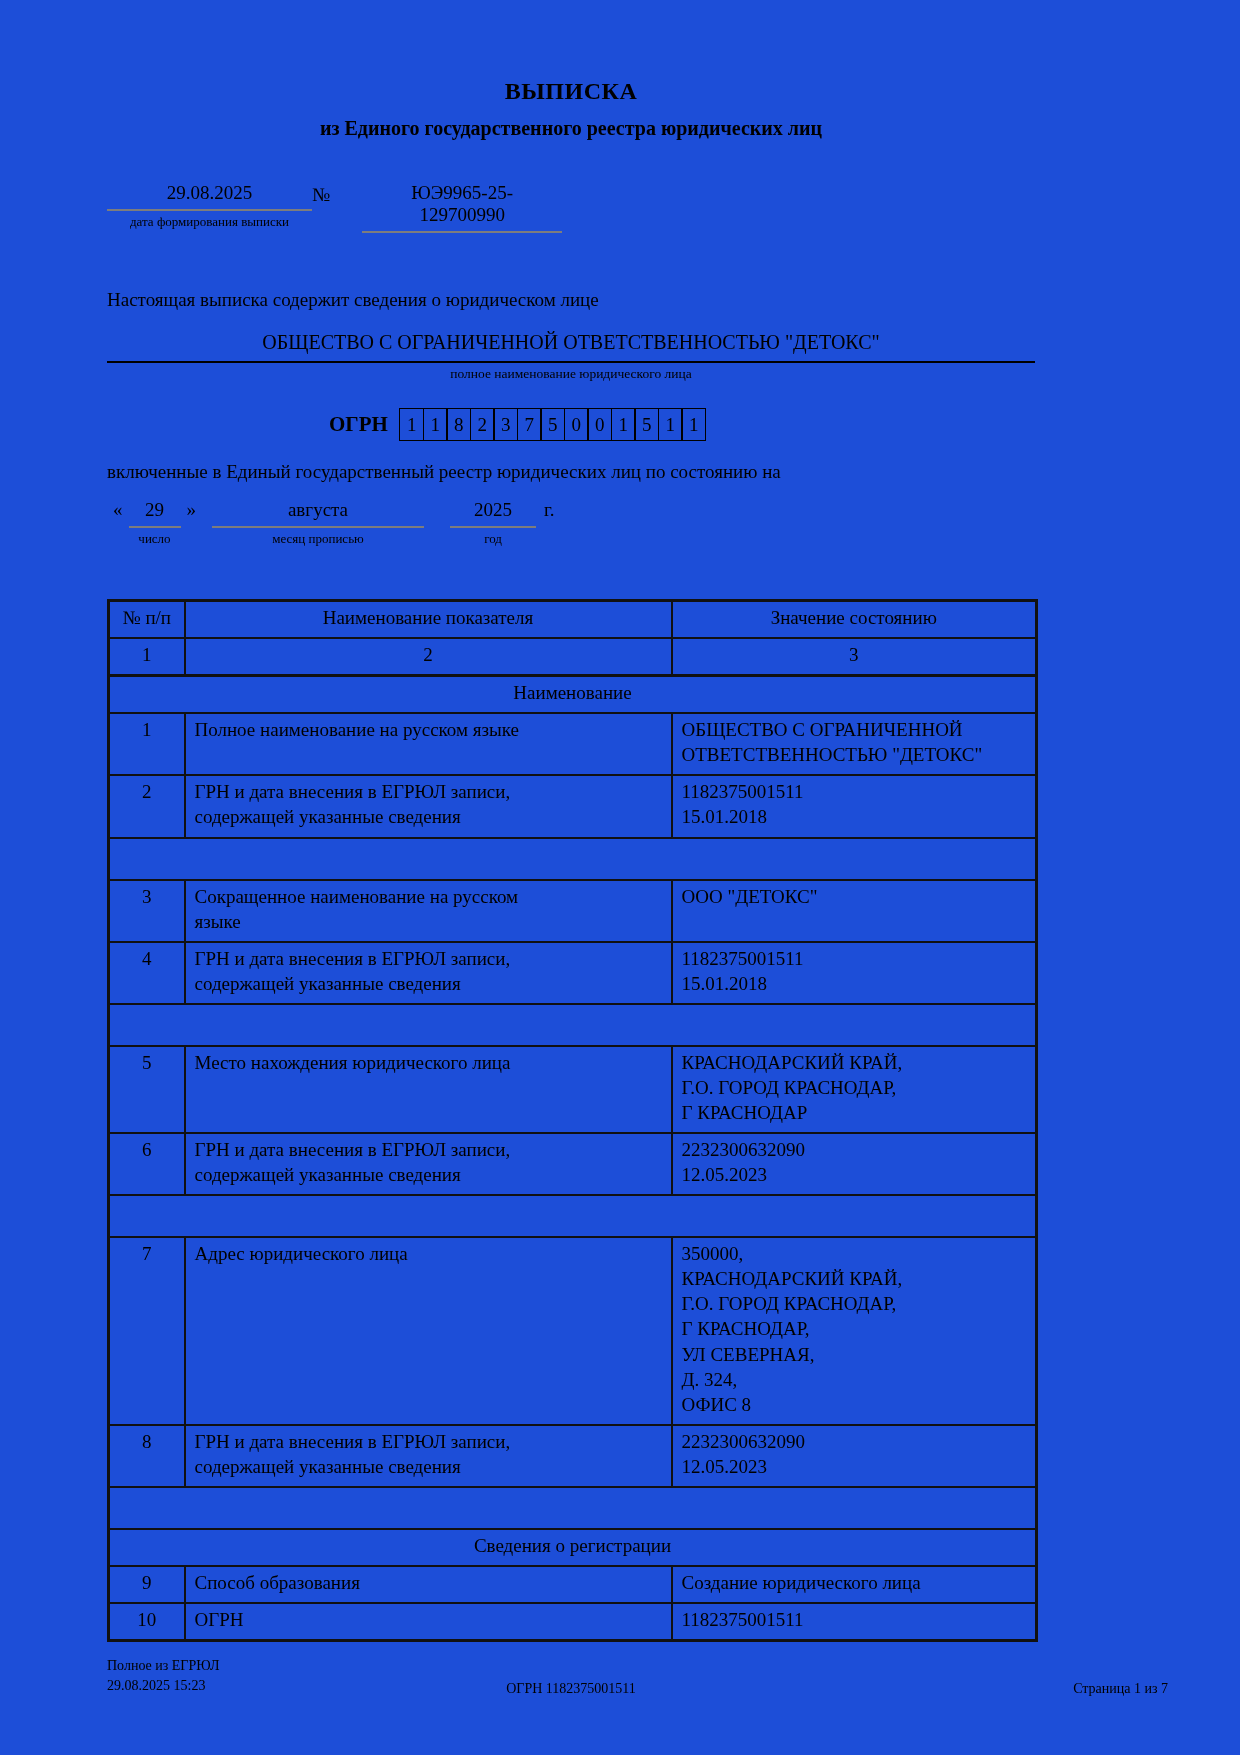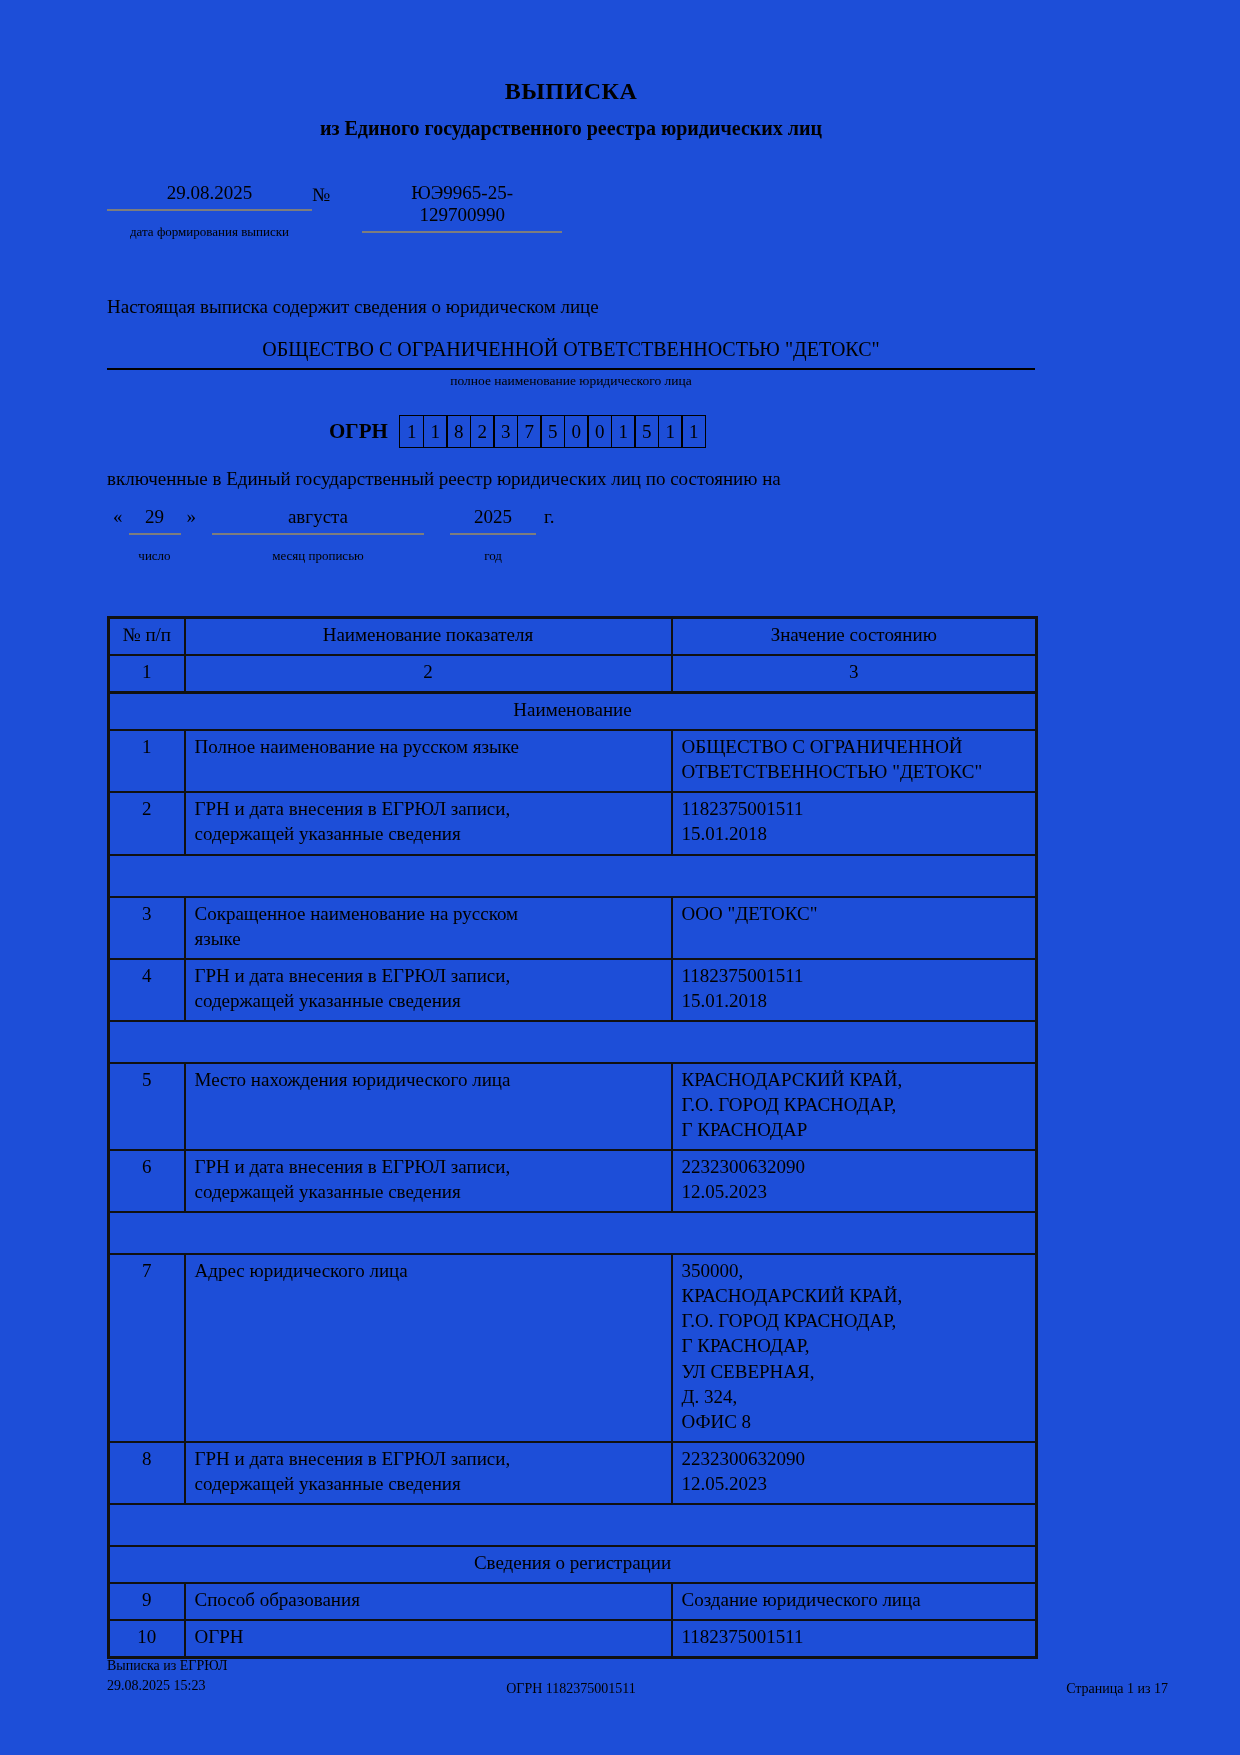--- a/index.html
+++ b/index.html
@@ -40,21 +40,21 @@
   .blank-field { text-align: center; }
   .blank-line {
     display: block;
     border-bottom: 2px solid #7d7d7d;
     padding-bottom: 5px;
     white-space: pre-line;
   }
   .field-caption {
     display: block;
     font-size: 13px;
-    margin-top: 13px;
+    margin-top: 3px;
     text-align: center;
   }
   .date-field { width: 205px; }
   .number-group { display: flex; align-items: flex-start; }
   .number-sign { margin-right: 32px; padding-top: 2px; }
   .number-field { width: 200px; }
 
   
   .intro-line { margin-top: 56px; }
   .company-line {
@@ -319,19 +319,19 @@
             <td class="name-cell">ОГРН</td>
             <td class="value-cell">1182375001511</td>
           </tr>
         </tbody>
     </table>
 
   </div>
 
   <div class="footer">
     <div class="footer-left">
-      <div>Выписка из ЕГРЮЛ</div>
+      <div>Полное из ЕГРЮЛ</div>
       <div>29.08.2025 15:23</div>
     </div>
     <div class="footer-center">ОГРН 1182375001511</div>
-    <div class="footer-right">Страница 1 из 17</div>
+    <div class="footer-right">Страница 1 из 7</div>
   </div>
 </div>
 
 </body></html>

